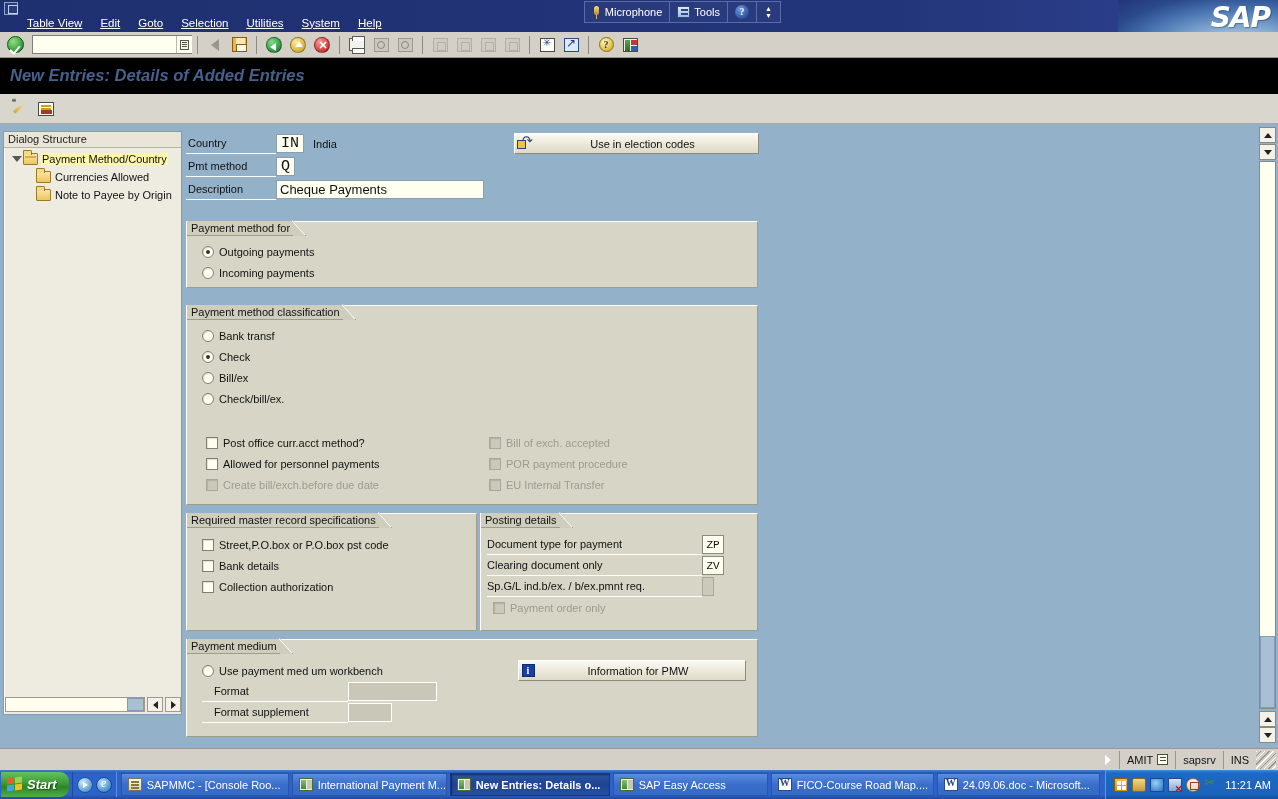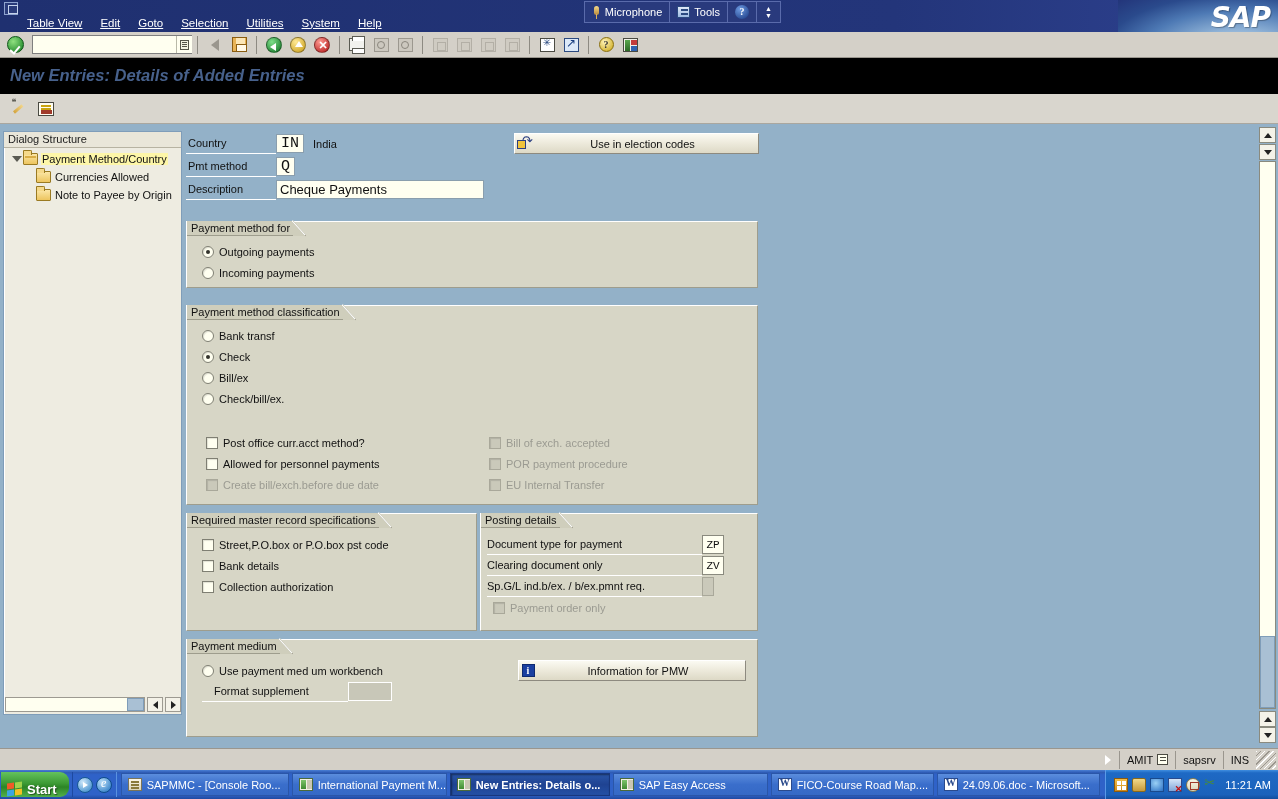--- a/index.html
+++ b/index.html
@@ -543,26 +543,27 @@
   }
 
   
   .taskbar {
     position: absolute; left: 0; bottom: 0; width: 1278px; height: 29px;
     background: linear-gradient(to bottom,#4a7fd4 0%,#2e5bb5 9%,#2f62c8 16%,#2f62c8 85%,#1f4aa0 100%);
     display: flex; align-items: center;
   }
   .start-btn {
     height: 25px; margin-left: 1px; padding: 0 12px 0 6px;
-    display: flex; align-items: flex-end; gap: 5px;
+    display: flex; align-items: center; gap: 5px;
     background: linear-gradient(to bottom,#64c25c 0%,#3d9b35 45%,#2c8526 60%,#52b04a 100%);
     border-radius: 0 9px 9px 0;
     color: #ffffff; font-size: 13px; font-weight: bold;
     font-family: "Liberation Sans", sans-serif;
     text-shadow: 1px 1px 1px rgba(0,0,0,0.5);
+    font-style: italic;
   }
   .win-flag { width: 15px; height: 14px; position: relative; }
   .win-flag::before {
     content:""; position:absolute; left:0; top:0; width:7px; height:6px;
     background:#f05a28; box-shadow: 8px 0 0 #9fd24a, 0 7px 0 #3da5e0, 8px 7px 0 #f5c022;
     transform: skewY(-7deg);
   }
   .qlaunch {
     display: flex; align-items: center; gap: 3px;
     padding: 0 4px; margin-left: 3px;
@@ -963,20 +964,24 @@
     <div class="group-title">
       <span class="group-title-txt">Payment medium</span>
       <span class="group-title-edge"></span>
     </div>
     <div style="padding:20px 0 0 15px;">
       <div class="opt-row">
         <span class="radio"></span>
         <span>Use payment med um workbench</span>
       </div>
       <div class="pm-row">
+        <span class="pm-label">Format</span>
+        <input class="pm-input" style="width: 89px;" type="text" value="">
+      </div>
+      <div class="pm-row">
         <span class="pm-label">Format supplement</span>
         <input class="pm-input" style="width: 44px;" type="text" value="">
       </div>
     </div>
     <div class="btn" style="position:absolute;left:331px;top:20px;width:228px;">
       <span class="btn-ic">
           <span class="ic-info">i</span>
         </span>
       <span class="btn-label">Information for PMW</span>
     </div>

